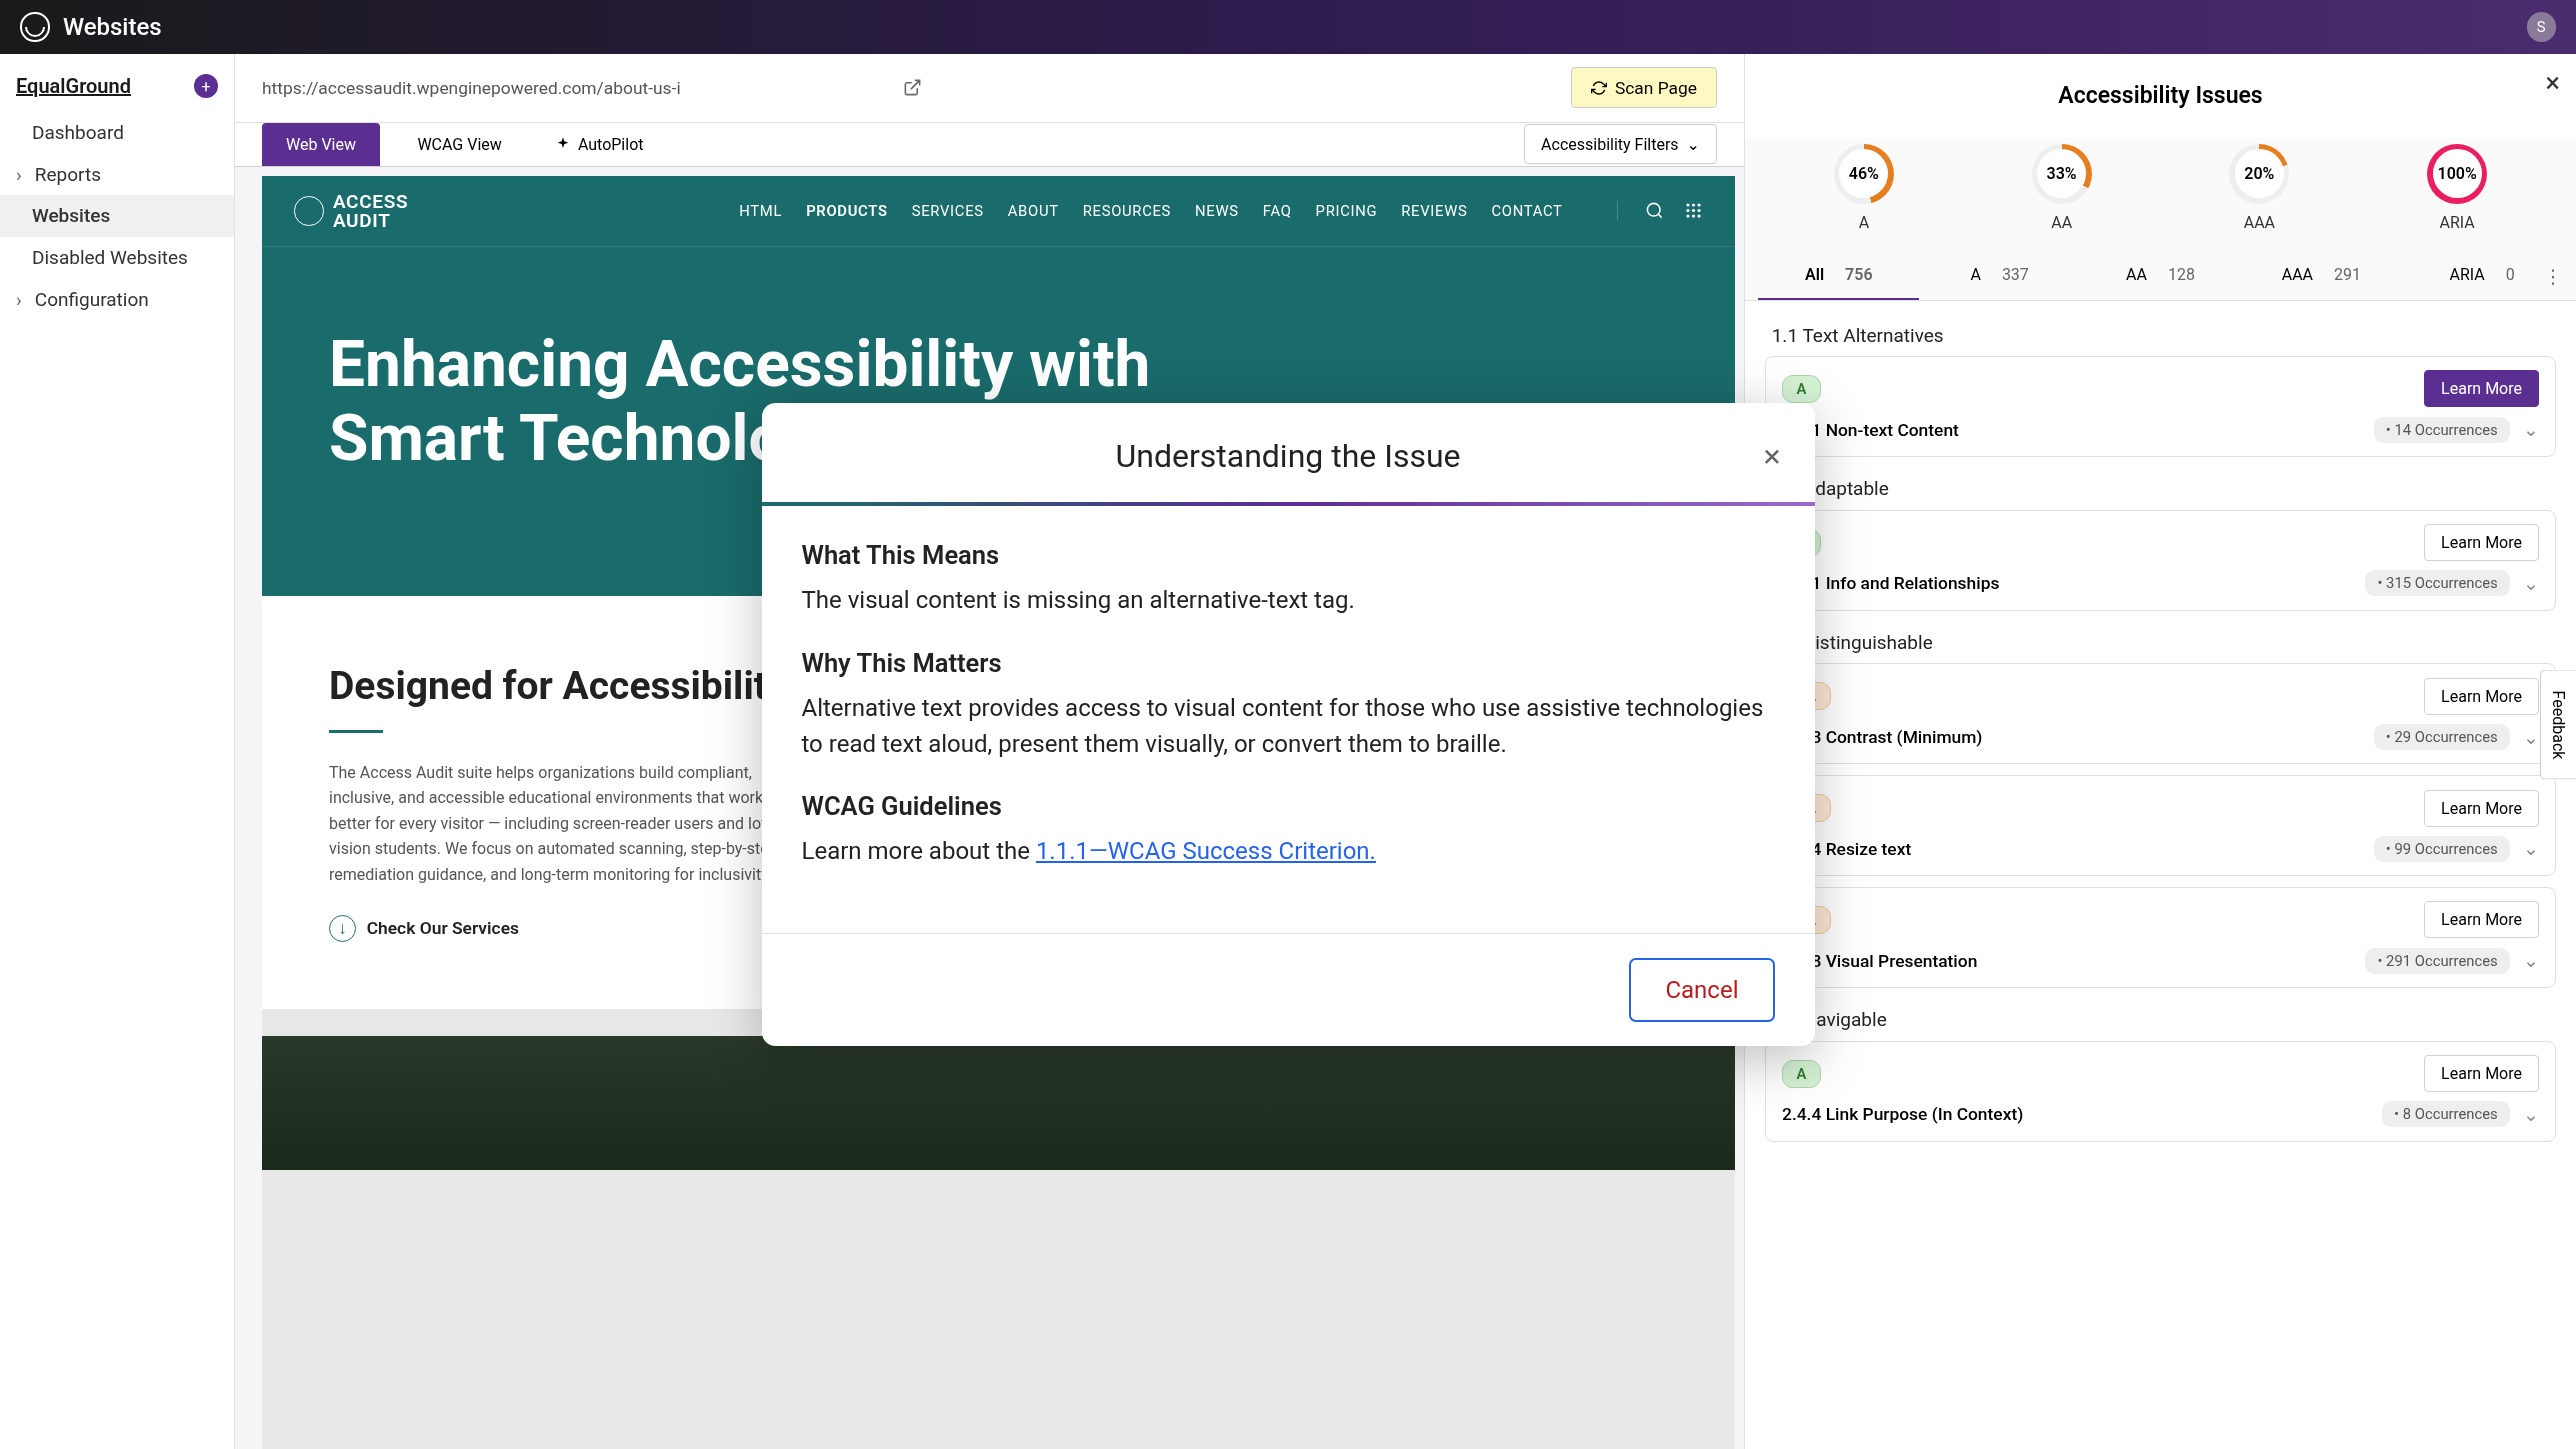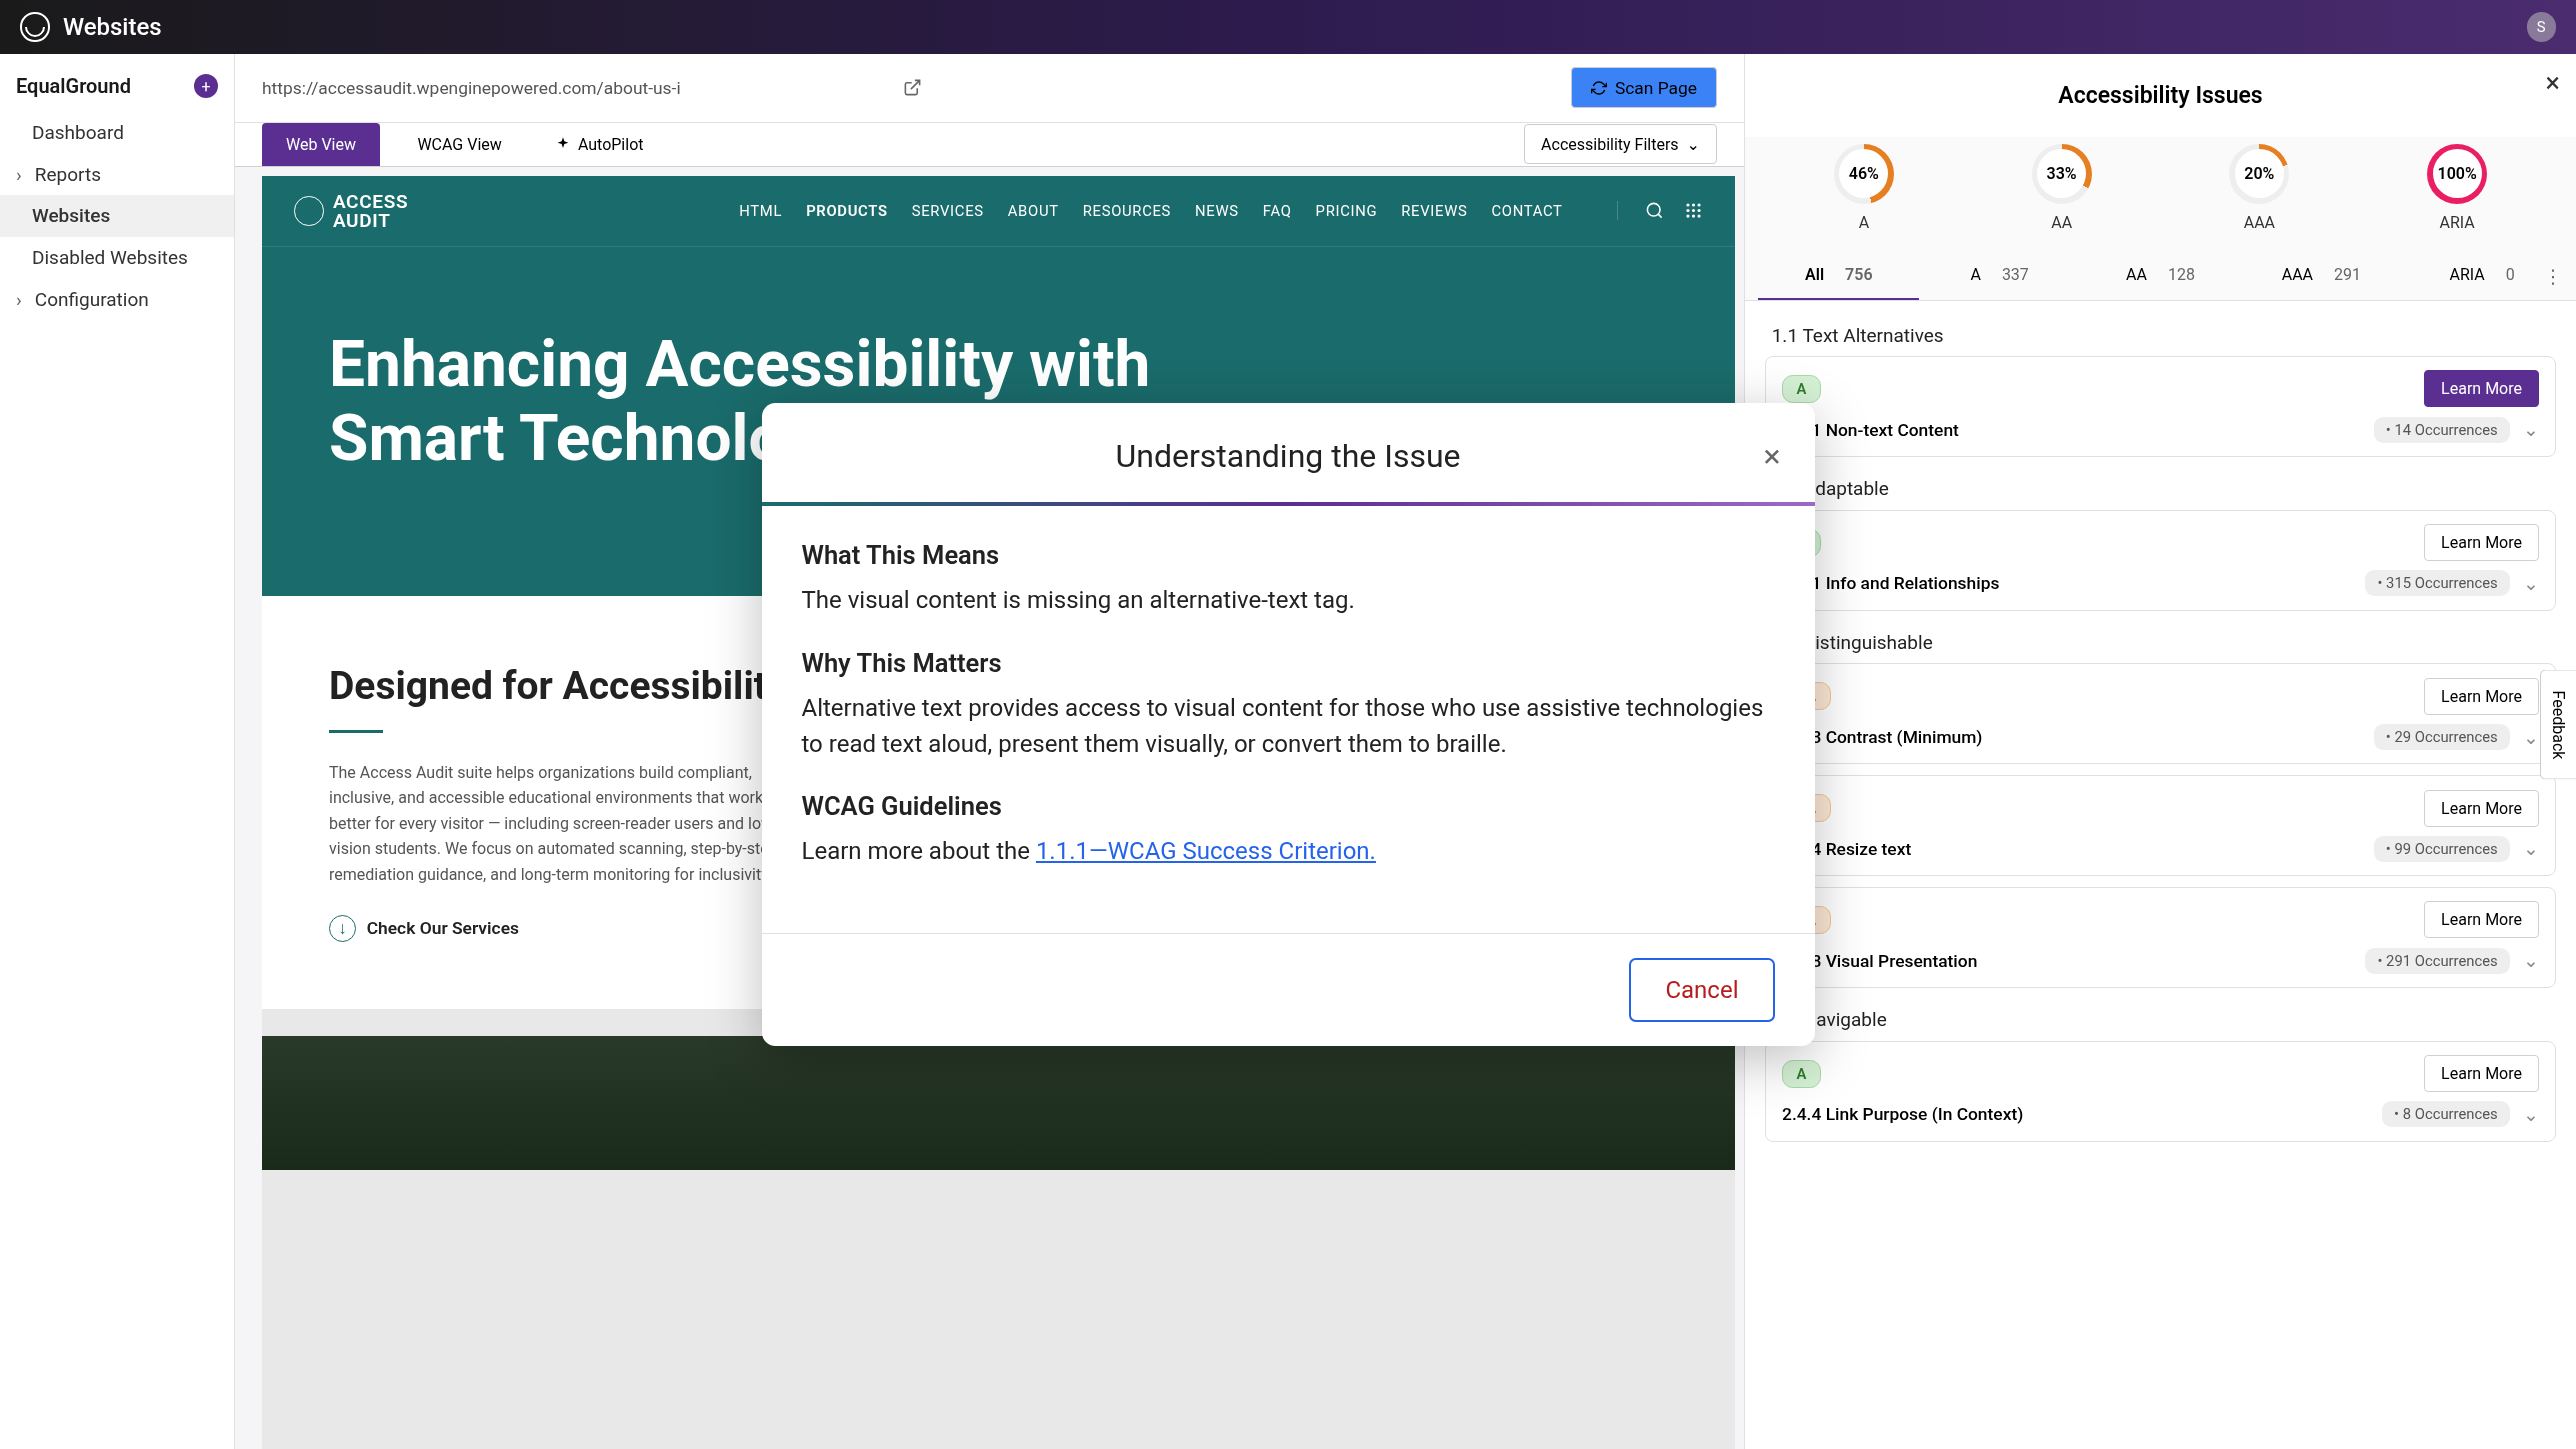--- a/index.html
+++ b/index.html
@@ -9,32 +9,32 @@
 .topbar-left { display: flex; align-items: center; gap: 13.4px; }
 .logo-icon { width: 29.5px; height: 29.5px; border: 2px solid #fff; border-radius: 50%; position: relative; }
 .logo-icon::before { content: ''; position: absolute; width: 16px; height: 16px; border: 2px solid #fff; border-radius: 50%; top: 50%; left: 50%; transform: translate(-50%, -50%) rotate(45deg); border-top-color: transparent; border-left-color: transparent; }
 .topbar-title { color: #fff; font-size: 24px; font-weight: 500; }
 .avatar { width: 29.5px; height: 29.5px; border-radius: 50%; background: #8a7a9a; color: #fff; display: flex; align-items: center; justify-content: center; font-size: 14.8px; }
 
 .app-body { display: flex; height: calc(100% - 54px); }
 
 .sidebar { width: 235px; background: #fff; border-right: 0.7px solid #e0e0e0; padding-top: 13.4px; }
 .sidebar-header { display: flex; align-items: center; justify-content: space-between; padding: 6.7px 16px 13.4px; }
-.sidebar-header-title { font-size: 20px; font-weight: 600; color: #1a1a1a; }
+.sidebar-header-title { font-size: 20px; font-weight: 600; color: #1a1a1a; text-decoration: underline; }
 .sidebar-header-btn { width: 24px; height: 24px; border-radius: 50%; background: #5b2e91; color: #fff; display: flex; align-items: center; justify-content: center; font-size: 16px; cursor: pointer; }
 .sidebar-item { display: flex; align-items: center; padding: 9.4px 16px 9.4px 32px; font-size: 19px; color: #333; cursor: pointer; position: relative; }
 .sidebar-item.has-chevron { padding-left: 16px; }
 .sidebar-item.active { background: #f0f0f0; font-weight: 500; }
 .chevron { width: 13.4px; display: inline-block; color: #666; margin-right: 5.4px; }
 
 .main { flex: 1; display: flex; flex-direction: column; overflow: hidden; }
 .url-bar { display: flex; align-items: center; padding: 13.4px 27px; gap: 7px; background: #fff; border-bottom: 0.7px solid #e0e0e0; }
 .url-text { flex: 1; font-size: 17.4px; color: #555; }
 .ext-link-icon { width: 19px; height: 19px; color: #666; cursor: pointer; }
-.scan-btn { border: 0.7px solid #ccc; border-radius: 4px; padding: 9.4px 19px; background: #3b82f6; font-size: 17.4px; display: flex; align-items: center; gap: 8px; cursor: pointer; }
+.scan-btn { border: 0.7px solid #ccc; border-radius: 4px; padding: 9.4px 19px; background: #fef9c3; font-size: 17.4px; display: flex; align-items: center; gap: 8px; cursor: pointer; }
 
 .view-toolbar { display: flex; align-items: center; padding: 0 27px; background: #fff; border-bottom: 1.3px solid #d0d0d0; gap: 13.4px; }
 .view-btn { padding: 12px 24px; font-size: 16px; cursor: pointer; border-radius: 4px 4px 0 0; }
 .view-btn.active { background: #5b2e91; color: #fff; }
 .autopilot-btn { display: flex; align-items: center; gap: 6.7px; padding: 12px 16px; font-size: 16px; }
 .spacer { flex: 1; }
 .filter-btn { border: 0.7px solid #ccc; border-radius: 4px; padding: 9.4px 16px; background: #fff; font-size: 16px; display: flex; align-items: center; gap: 8px; cursor: pointer; }
 
 .preview-frame { flex: 1; overflow: hidden; background: #e8e8e8; margin: 9.4px 9.4px 0 27px; }
 .site { background: #1a6b6b; color: #fff; }

